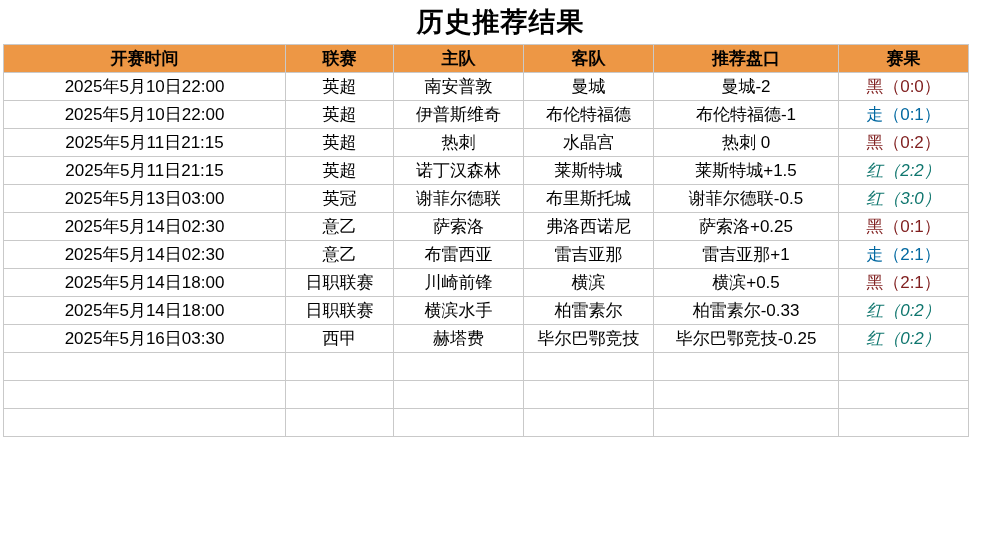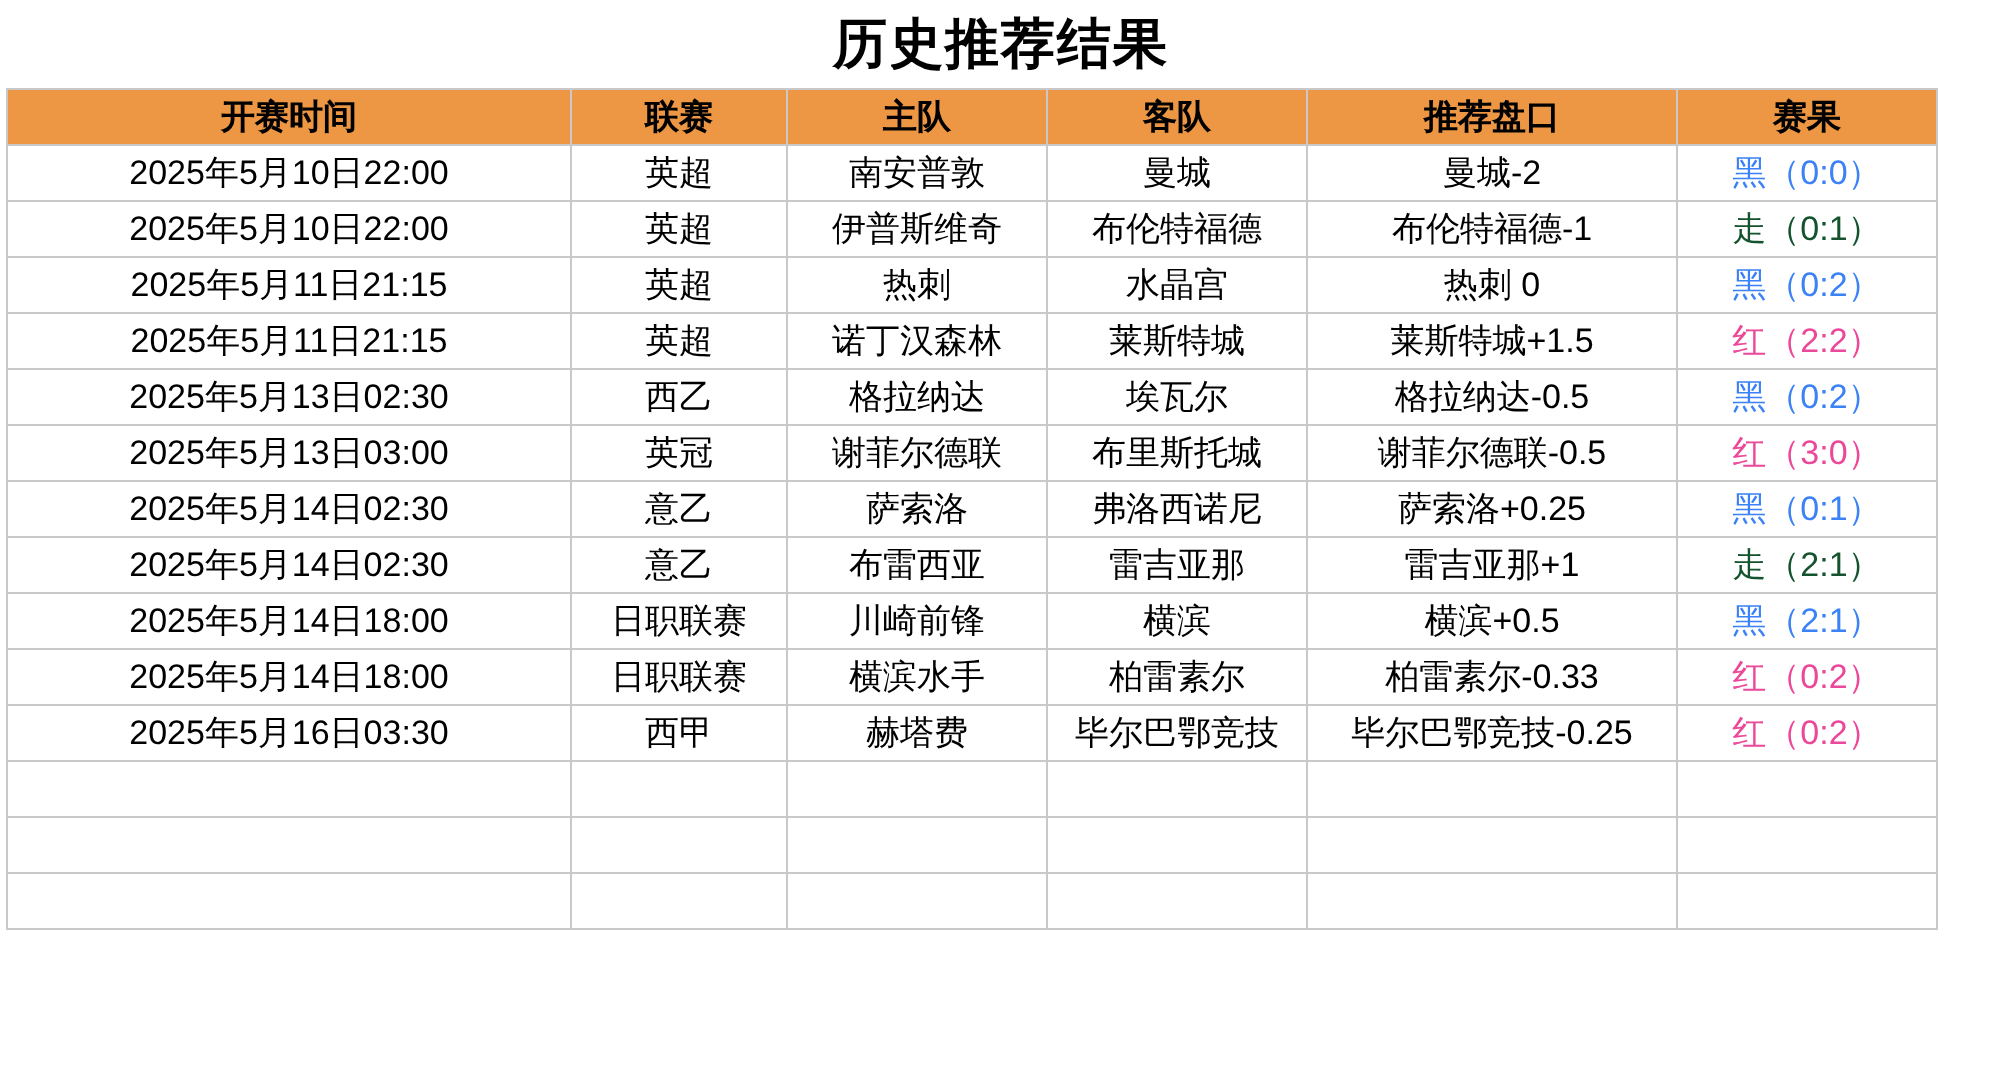--- a/index.html
+++ b/index.html
@@ -56,23 +56,23 @@
   .c2 { width: 130px; }
   .c3 { width: 130px; }
   .c4 { width: 185px; }
   .c5 { width: 130px; }
   .empty-row td { height: 27px; }
   .res {
     font-size: 17px;
   }
   .res .lbl { font-weight: normal; }
   .res .score { }
-  .r-black { color: #3b82f6; }
-  .r-red { color: #ec4899; }
-  .r-orange { color: #14532d; margin-left: 13px; }
+  .r-black { color: #7f1d1d; }
+  .r-red { color: #0f766e; font-style: italic; }
+  .r-orange { color: #0369a1; margin-left: 13px; }
 </style>
 </head>
 <body>
 
 <div class="sheet">
 
   <div class="title">历史推荐结果</div>
 
   <table class="grid">
     <colgroup>
@@ -120,28 +120,20 @@
         </tr>
         <tr>
           <td>2025年5月11日21:15</td>
           <td>英超</td>
           <td>诺丁汉森林</td>
           <td>莱斯特城</td>
           <td>莱斯特城+1.5</td>
           <td class="res r-red"><span class="lbl">红</span><span class="score">（2:2）</span></td>
         </tr>
         <tr>
-          <td>2025年5月13日02:30</td>
-          <td>西乙</td>
-          <td>格拉纳达</td>
-          <td>埃瓦尔</td>
-          <td>格拉纳达-0.5</td>
-          <td class="res r-black"><span class="lbl">黑</span><span class="score">（0:2）</span></td>
-        </tr>
-        <tr>
           <td>2025年5月13日03:00</td>
           <td>英冠</td>
           <td>谢菲尔德联</td>
           <td>布里斯托城</td>
           <td>谢菲尔德联-0.5</td>
           <td class="res r-red"><span class="lbl">红</span><span class="score">（3:0）</span></td>
         </tr>
         <tr>
           <td>2025年5月14日02:30</td>
           <td>意乙</td>

